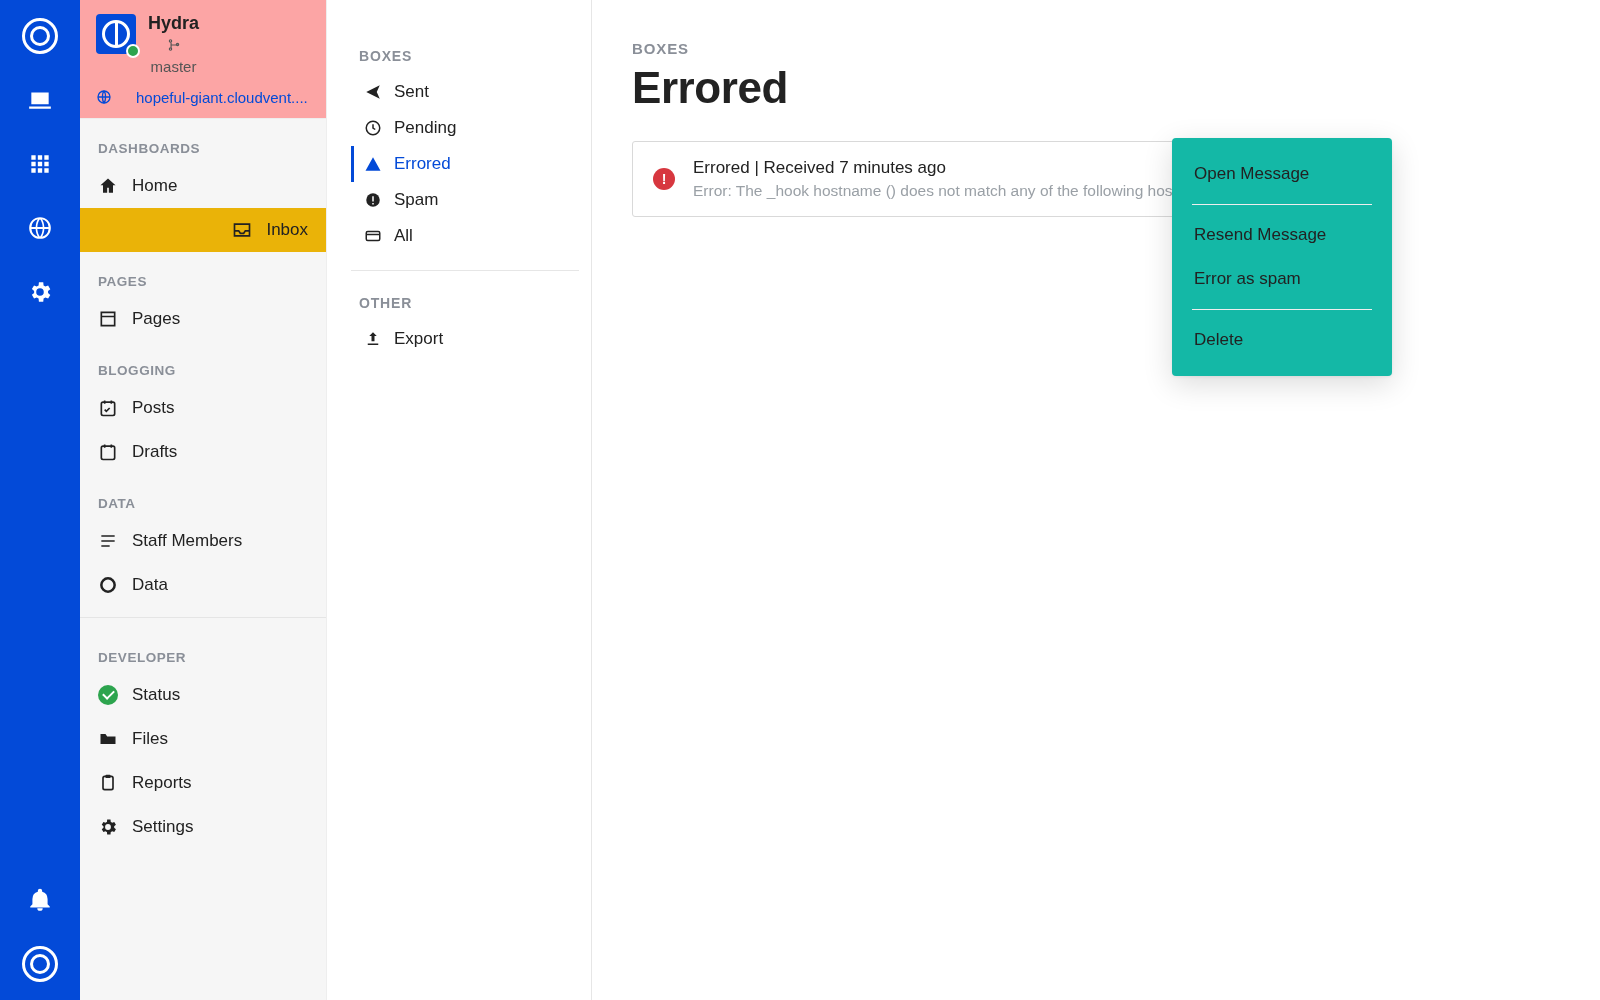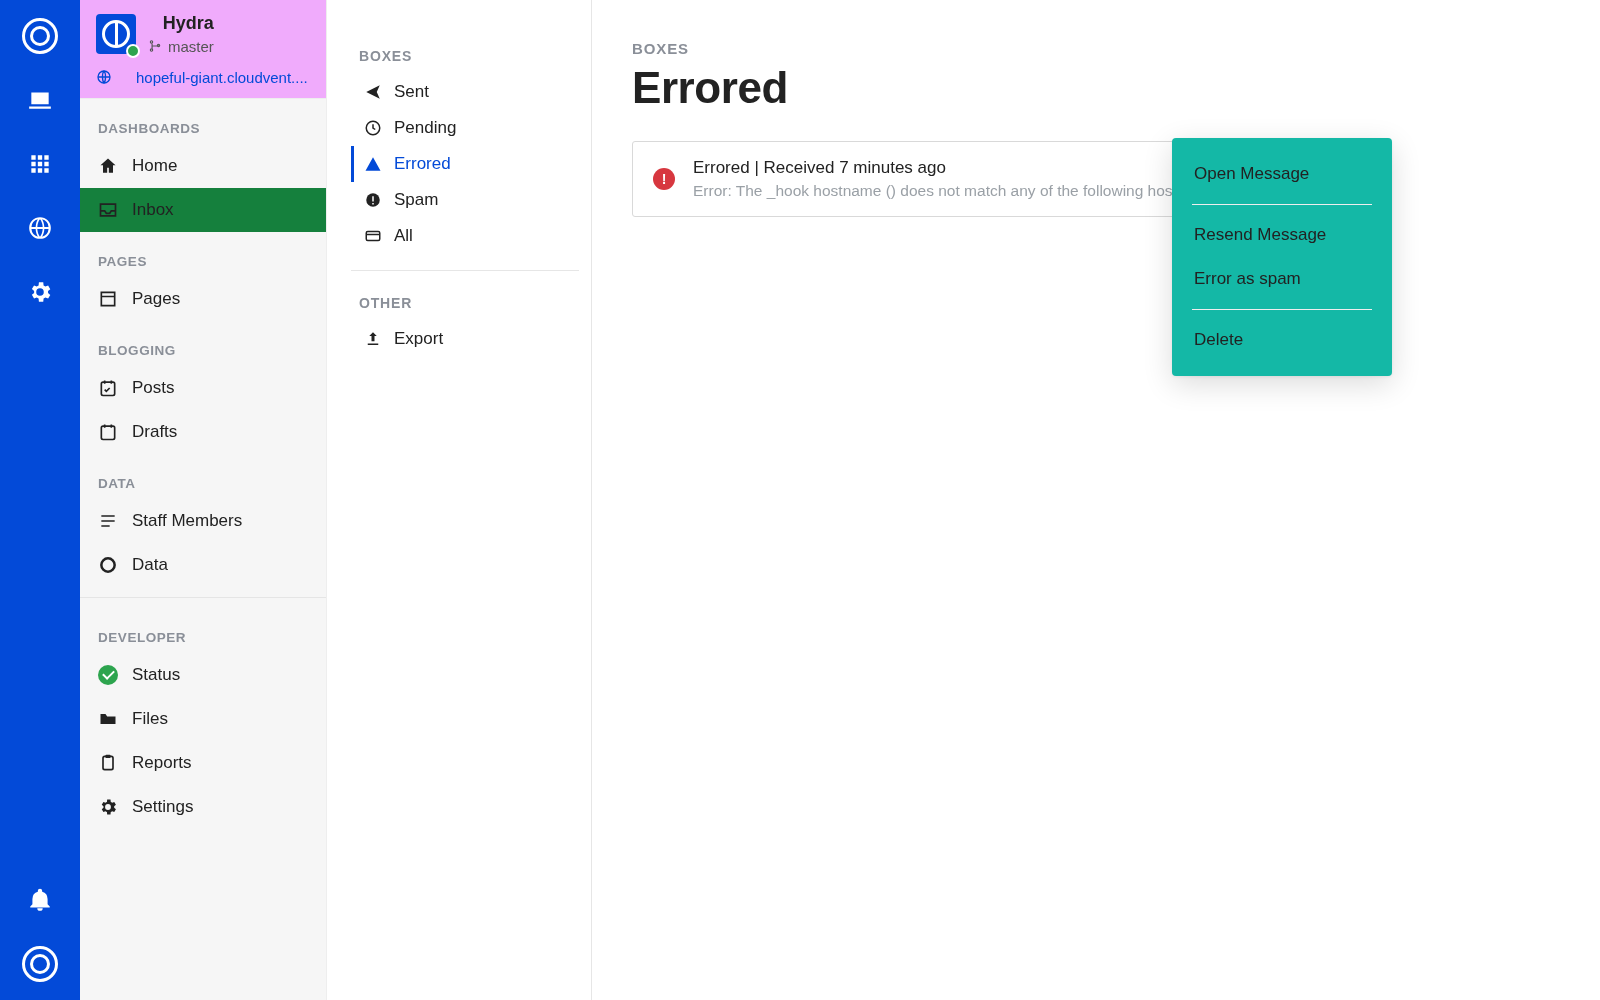--- a/index.html
+++ b/index.html
@@ -31,54 +31,54 @@
   
   .sidebar {
     width: 247px;
     background: #f6f6f6;
     border-right: 1px solid #eee;
     display:flex; flex-direction:column;
     position: relative;
     overflow:hidden;
   }
   .site-header {
-    background:#f0abfc; padding: 14px 16px 12px 16px; border-bottom:1px solid #eee;text-align:right;
+    background:#fca5a5; padding: 14px 16px 12px 16px; border-bottom:1px solid #eee;
   }
   .site-row { display:flex; align-items:flex-start; gap:12px; }
   .site-logo {
     width:40px;height:40px;background:#034ad8;border-radius:4px;position:relative;
     display:flex;align-items:center;justify-content:center;flex-shrink:0;
   }
   .site-logo::before{
     content:"";width:22px;height:22px;border:3px solid #fff;border-radius:50%;
   }
   .site-logo::after{
     content:"";position:absolute;width:3px;height:22px;background:#fff;top:9px;
   }
   .site-badge{
     position:absolute;right:-4px;bottom:-4px;width:14px;height:14px;border-radius:50%;
     background:#2da44e;border:2px solid #fff;
   }
   .site-title { font-weight:700; font-size:18px; line-height:1.1; }
-  .site-branch { display:flex; align-items:center; gap:6px; color:#555; font-size:15px; margin-top:4px;}
+  .site-branch { display:flex; align-items:center; gap:6px; color:#555; font-size:15px; margin-top:4px;flex-direction:column;}
   .site-branch svg{width:14px;height:14px;fill:#555;}
   .site-url { margin-top:14px; color:#034ad8; font-size:15px; display:flex;align-items:center;gap:24px; white-space:nowrap; overflow:hidden; text-overflow:ellipsis;}
   .site-url svg{width:16px;height:16px;fill:#034ad8;flex-shrink:0;}
 
   .nav { flex:1; overflow-y:auto; padding-bottom: 20px;}
   .nav-section-label {
     font-size:13.5px; font-weight:700; color:#8a8f98; letter-spacing:.04em;
     padding: 22px 18px 8px 18px;
   }
   .nav-item {
     display:flex; align-items:center; gap:14px;
     padding: 12px 18px; font-size:17px; color:#222;
   }
   .nav-item svg{width:20px;height:20px;fill:#222;}
-  .nav-item.active { background:#15803d; }
+  .nav-item.active { background:#eab308;justify-content:flex-end; }
   .nav-item .status-dot{width:20px;height:20px;border-radius:50%;background:#2da44e;display:flex;align-items:center;justify-content:center;}
   .nav-item .status-dot::after{content:"";width:9px;height:5px;border-left:2px solid #fff;border-bottom:2px solid #fff;transform:rotate(-45deg);margin-top:-2px;}
   .nav-divider{height:1px;background:#e5e5e5;margin:10px 0;}
 
   
   .subside {
     width: 265px;
     border-right: 1px solid #e6e6e6;
     padding: 24px 12px 0 24px;
     background:#fff;

